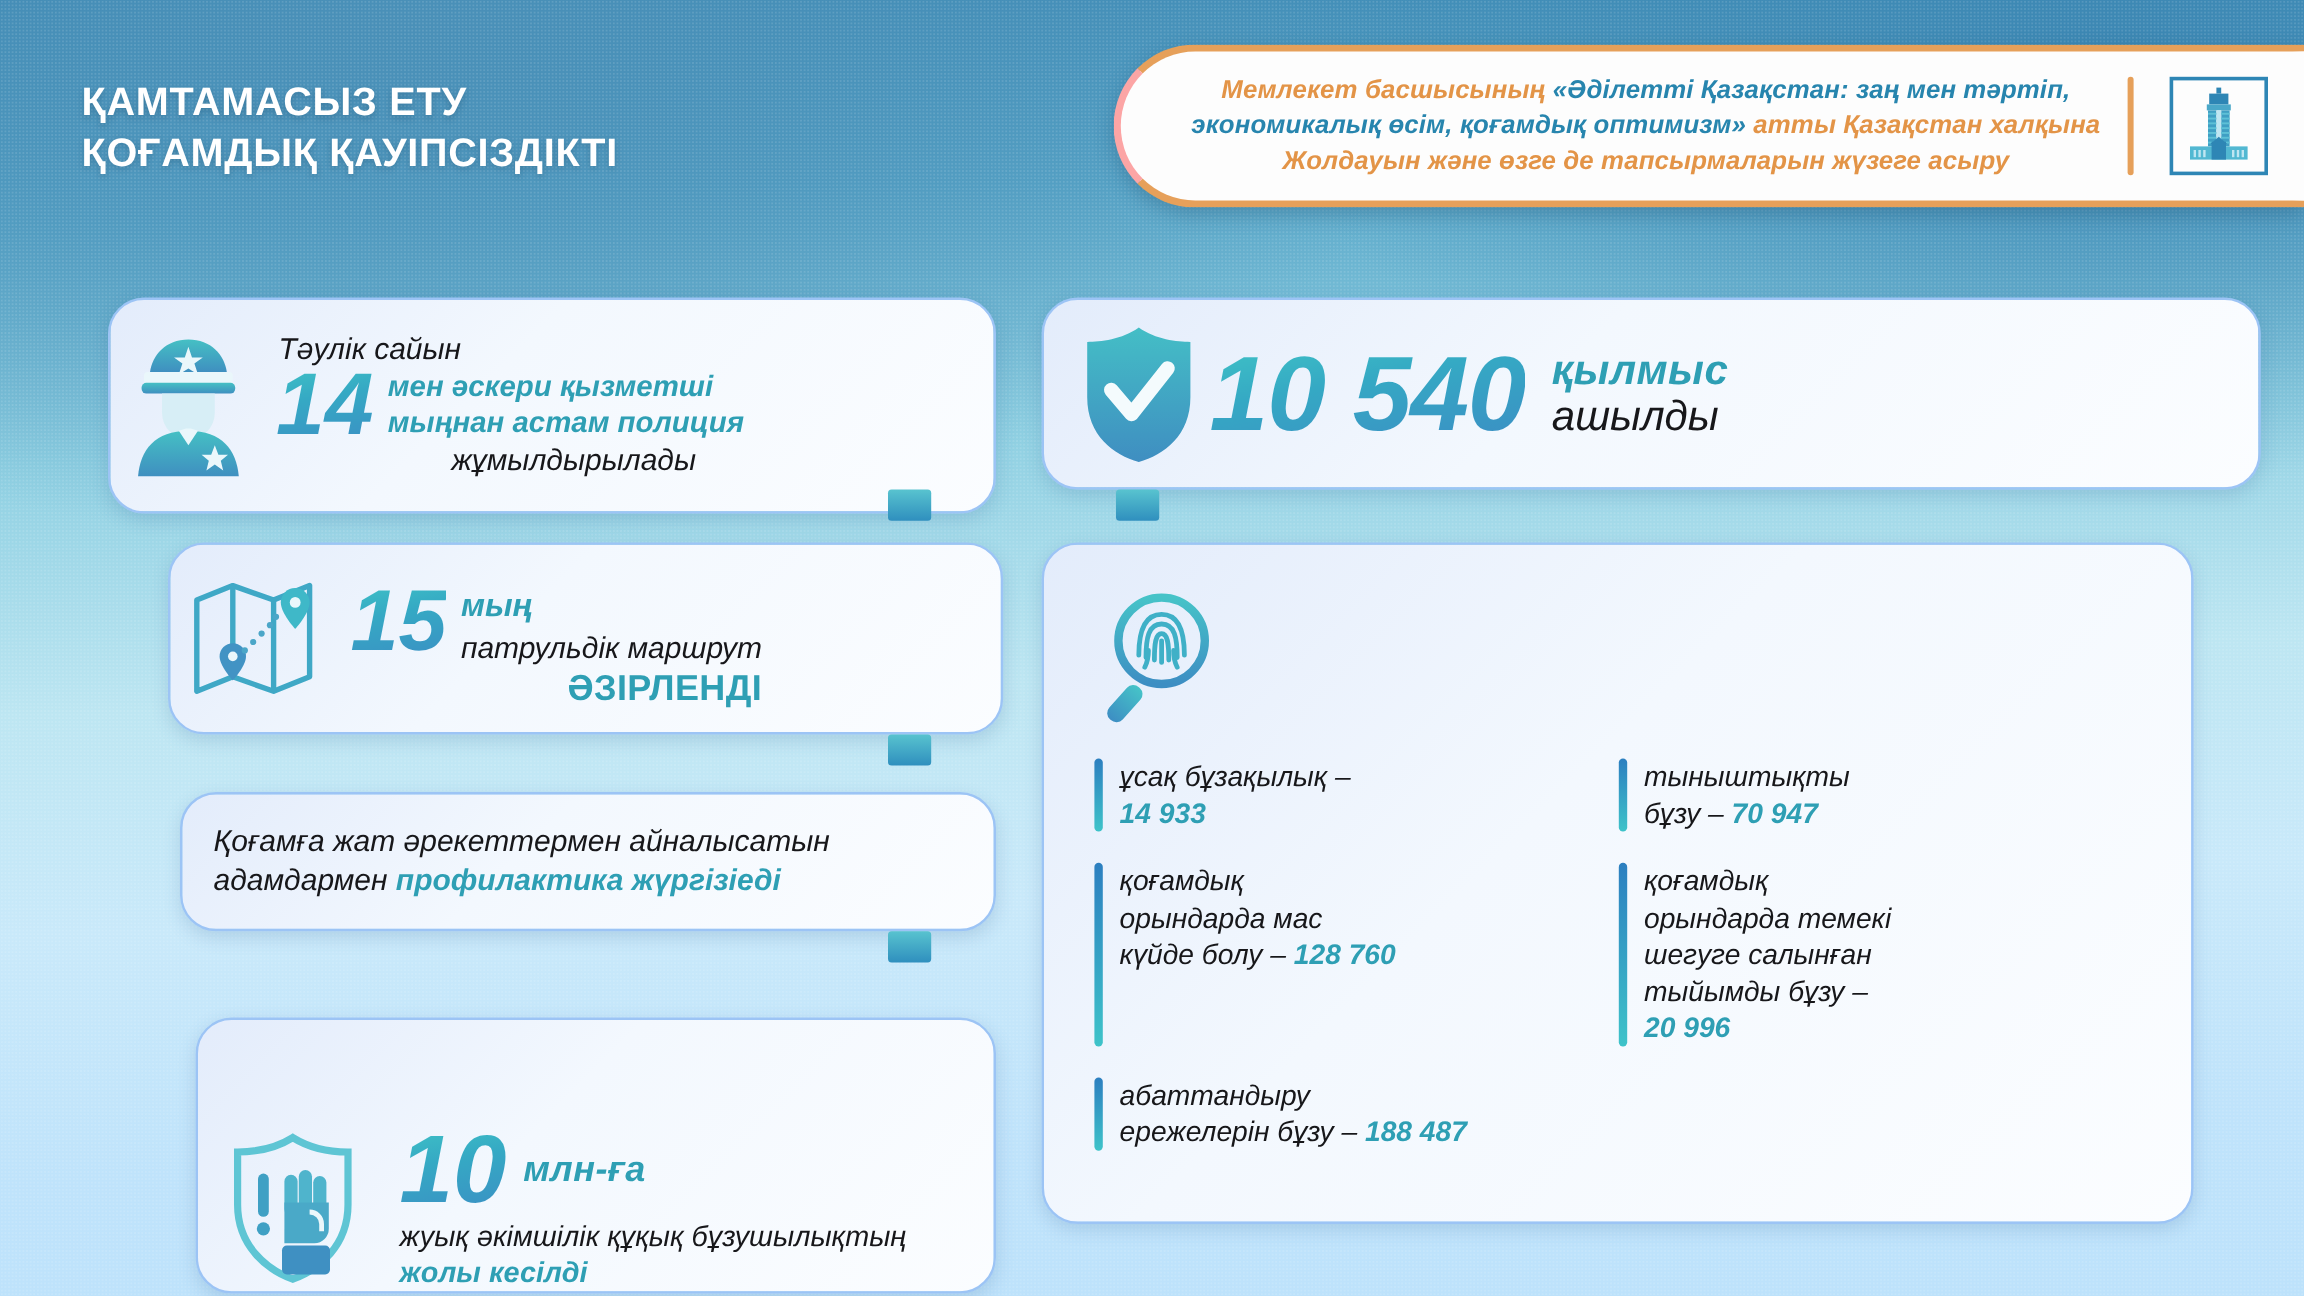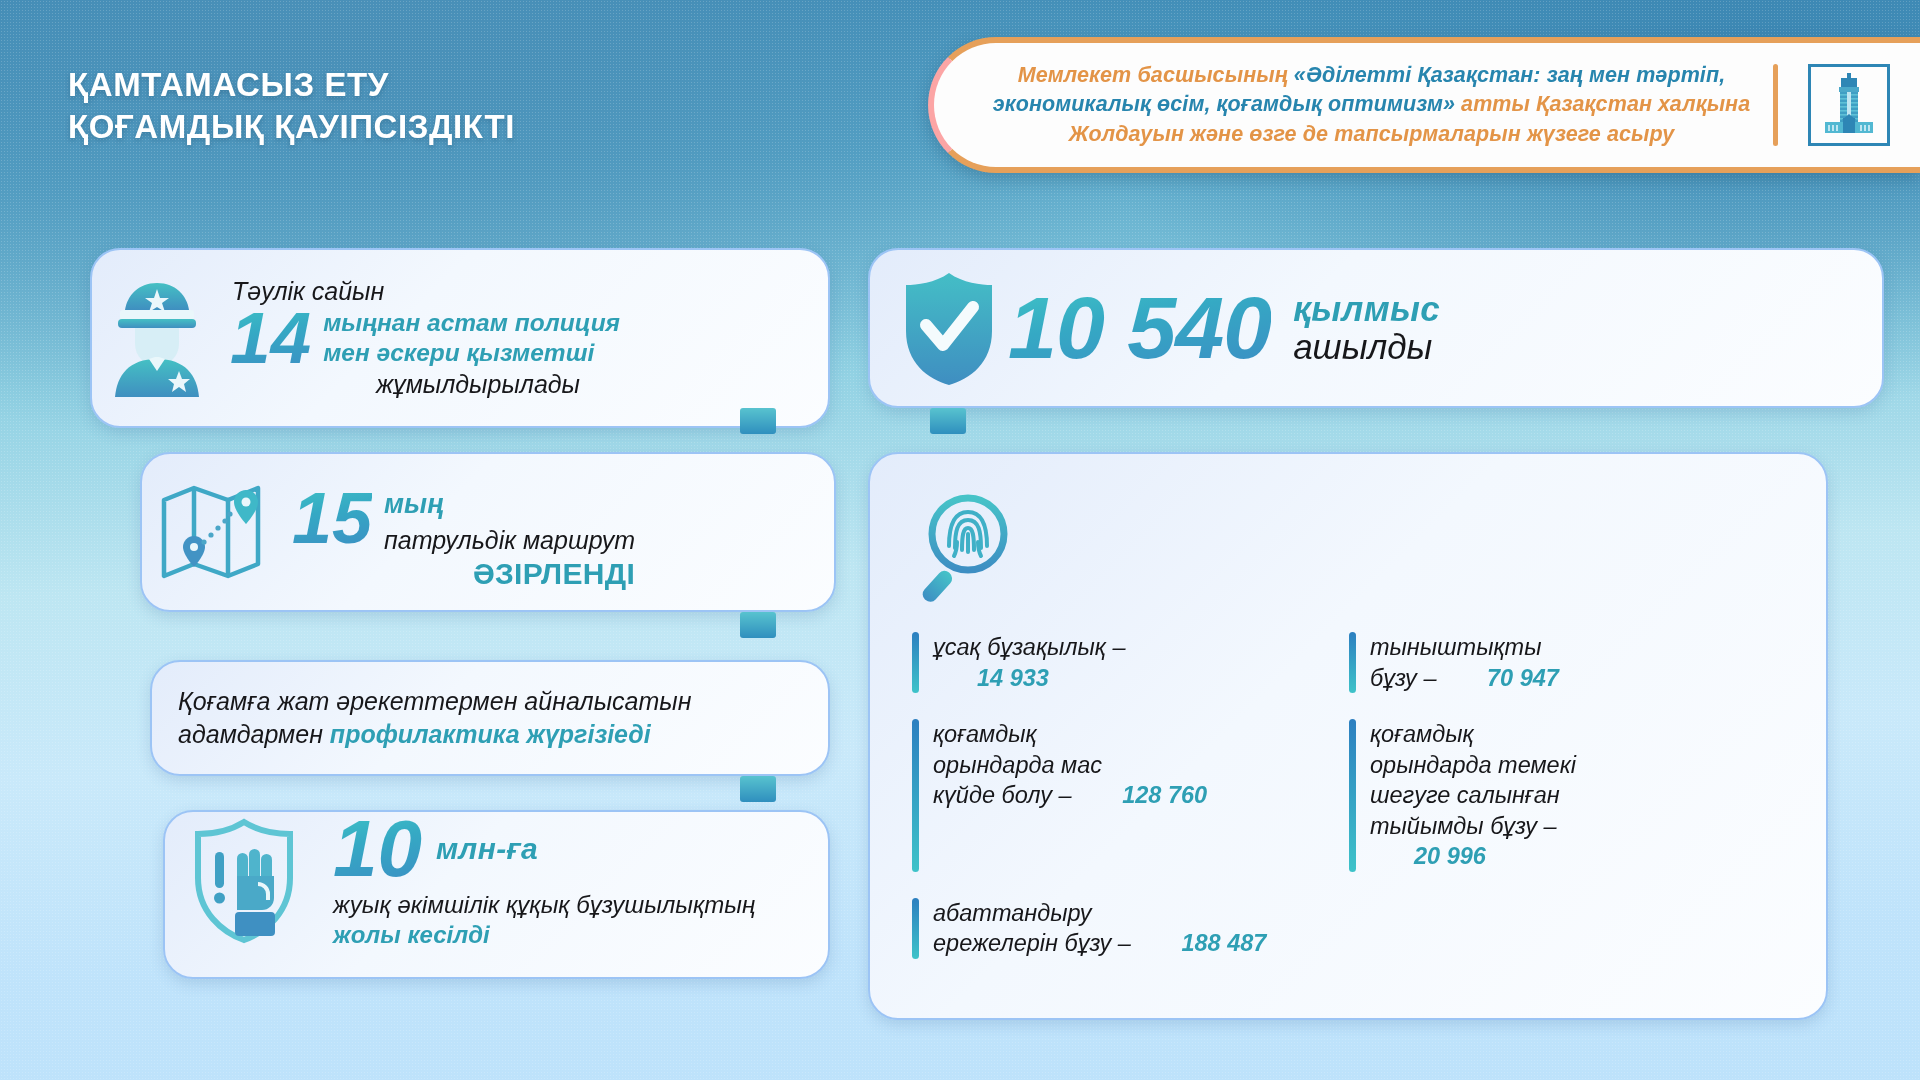--- a/index.html
+++ b/index.html
@@ -51,21 +51,21 @@
     border:2px solid #9cc4f5;
     box-shadow:0 5px 14px rgba(40,90,140,.17);
   }
   .tab { position:absolute; width:36px; height:26px; border-radius:3px;
     background:linear-gradient(180deg,#58c3cf 0%,#2f8fbe 100%); z-index:3; }
 
   
   #card-police { left:90px; top:248px; width:740px; height:180px; display:flex; align-items:center; }
   #card-routes { left:140px; top:452px; width:696px; height:160px; display:flex; align-items:center; }
   #card-prevent{ left:150px; top:660px; width:680px; height:116px; display:flex; align-items:center; }
-  #card-admin  { left:163px; top:810px; width:667px; height:169px; display:flex; align-items:flex-start; }
+  #card-admin  { left:163px; top:848px; width:667px; height:230px; display:flex; align-items:flex-end; }
 
   .ic { flex:0 0 auto; display:flex; align-items:center; justify-content:center; }
 
   .bigno {
     font-weight:bold; font-style:italic; line-height:.92;
     background:linear-gradient(170deg,#3fc2c6 0%,#35a9c4 40%,#3b8fc4 100%);
     -webkit-background-clip:text; background-clip:text; color:transparent;
   }
   .txt-teal { color:#2e9fb4; }
   .bold-i { font-weight:bold; font-style:italic; }
@@ -113,21 +113,21 @@
     -webkit-background-clip:text; background-clip:text; color:transparent;
   }
   .viol-l2, .viol-l3 { font-weight:bold; color:#31a5b5; font-size:36px; line-height:1.32; letter-spacing:.2px; }
   .viol-l3 { color:#31a5b5; }
 
   .viol-grid { display:grid; grid-template-columns:1fr 1fr; padding:22px 40px 0 42px; }
   .vi { display:flex; gap:14px; margin-bottom:26px; }
   .vbar { flex:0 0 auto; width:7px; border-radius:4px;
     background:linear-gradient(180deg,#2c7fc0 0%,#3ec3c9 100%); }
   .vtxt { font-style:italic; font-size:23.5px; line-height:1.3; color:#17171a; }
-  .vtxt b { color:#2e9fb4; font-weight:bold; font-style:italic;margin-left:44px; }
+  .vtxt b { color:#2e9fb4; font-weight:bold; font-style:italic; }
 </style>
 </head>
 <body>
 
 <div class="grain"></div>
 
 <div class="page-title">
   <div>ҚАМТАМАСЫЗ ЕТУ</div>
   <div>ҚОҒАМДЫҚ ҚАУІПСІЗДІКТІ</div>
 </div>
@@ -197,22 +197,22 @@
       <path d="M52 80 C24 80 12 96 10 118 L94 118 C92 96 80 80 52 80 Z" fill="url(#gp)"></path>
       <path d="M44 80 L52 92 L60 80 L54 78 h-4 Z" fill="#eaf7fb"></path>
       <polygon points="74,92 77,100 85,100 79,105 81,113 74,108 67,113 69,105 63,100 71,100" fill="#eaf7fb"></polygon>
     </svg>
   </div>
   <div class="c1-body">
     <div class="c1-l1">Тәулік сайын</div>
     <div class="c1-mid">
       <div class="bigno c1-num">14</div>
       <div class="c1-r">
+        <div>мен әскери қызметші</div>
         <div>мыңнан астам полиция</div>
-        <div>мен әскери қызметші</div>
       </div>
     </div>
     <div class="c1-l3">жұмылдырылады</div>
   </div>
 </div>
 
 <div class="tab" style="left:740px; top:408px;"></div>
 
 <div class="card" id="card-routes">
   <div class="ic" style="width:140px;">

